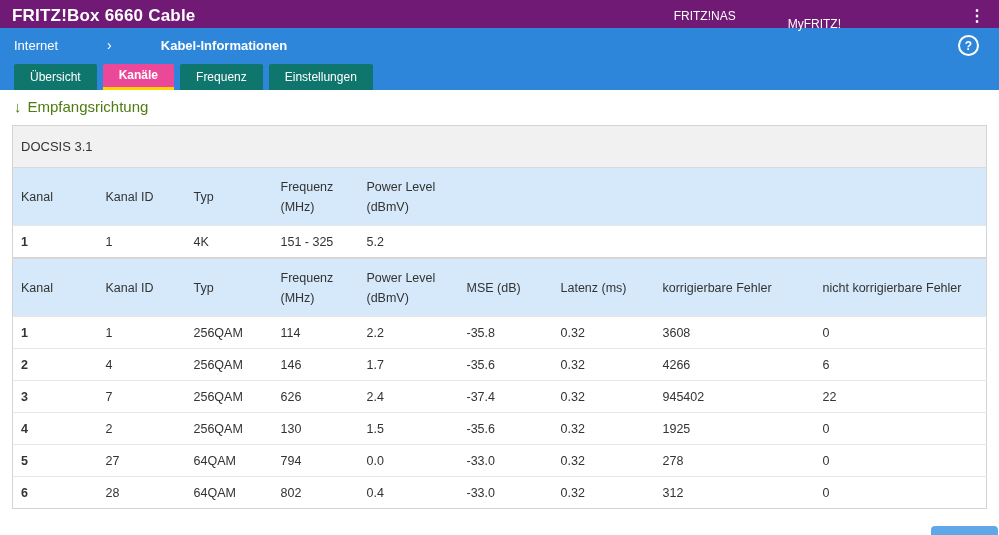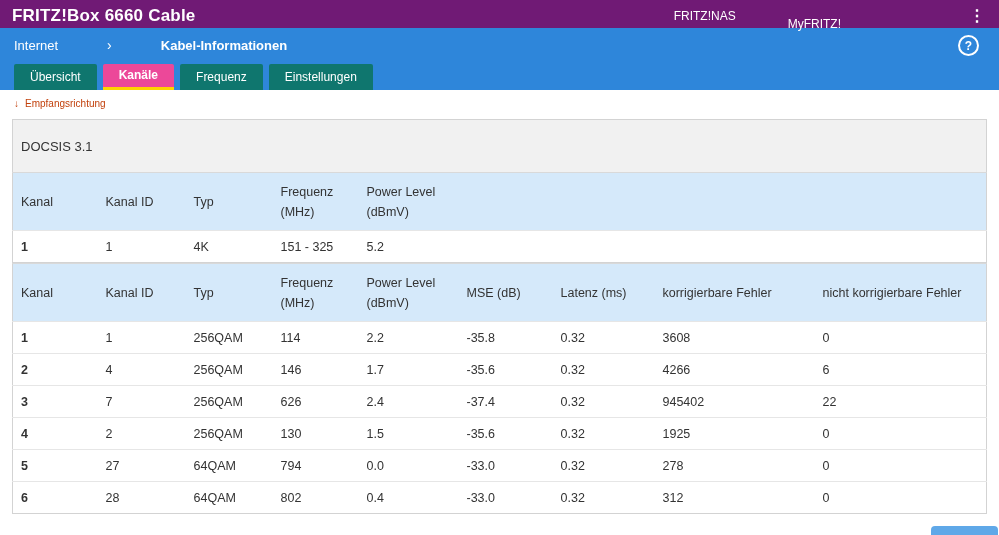--- a/index.html
+++ b/index.html
@@ -26,29 +26,29 @@
           border:2px solid #fff; border-radius:50%; display:flex; align-items:center;
           justify-content:center; font-size:12px; font-weight:bold; color:#fff; cursor:pointer; }
   .tab-row { height:28px; display:flex; align-items:flex-end; padding:0 14px; gap:6px; }
   .tab { height:26px; line-height:26px; padding:0 16px; background:#0f766e; color:#fff;
          font-size:12px; cursor:pointer; border-radius:2px 2px 0 0; }
   .tab.active { background:#ec4899; font-weight:bold; border-bottom:3px solid #ffd400;
                 line-height:23px; }
 
   
   .content { padding:0 12px; }
-  .section-head { color:#c2410c; font-size:10px; padding:8px 2px 10px 2px; }
+  .section-head { color:#4d7c0f; font-size:15px; padding:8px 2px 10px 2px; }
   .section-head .arrow { margin-right:6px; }
 
   table { width:100%; border-collapse:collapse; table-layout:fixed;
           border:1px solid #d3d3d3; }
   table.t2 { border-top:none; }
   td, th { font-size:12.5px; color:#333; text-align:left; padding:0 8px;
            vertical-align:middle; overflow:hidden; }
-  tr.band td { background:#f1f1f1; height:53px; font-size:13px; color:#333;margin-top:16px; }
+  tr.band td { background:#f1f1f1; height:42px; font-size:13px; color:#333;margin-top:16px; }
   tr.head th { background:#d5e9fa; height:58px; font-weight:normal;
                white-space:pre-line; line-height:1.6; border-top:1px solid #d9d9d9; }
   tr.row td { height:32px; border-top:1px solid #e6e6e6; background:#fff; }
   tr.row td.first { font-weight:bold; }
 
   
   .floating-btn { position:absolute; right:1px; bottom:0; width:67px; height:9px;
                   background:#5fa8e8; border-radius:4px 4px 0 0; cursor:pointer; }
 </style>
 </head>

